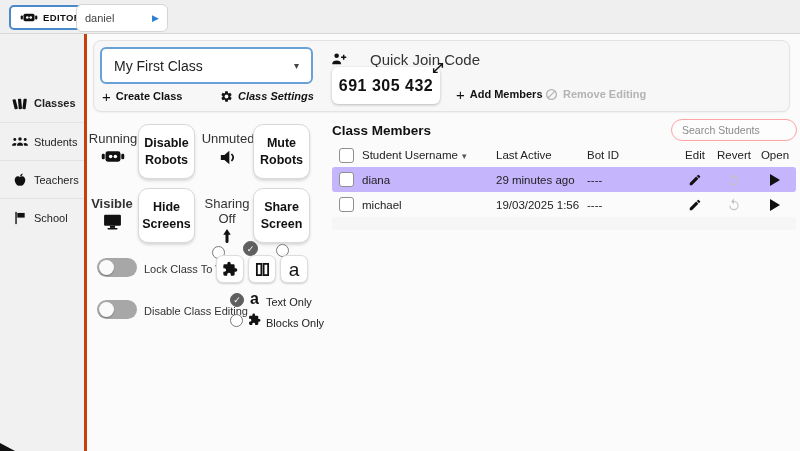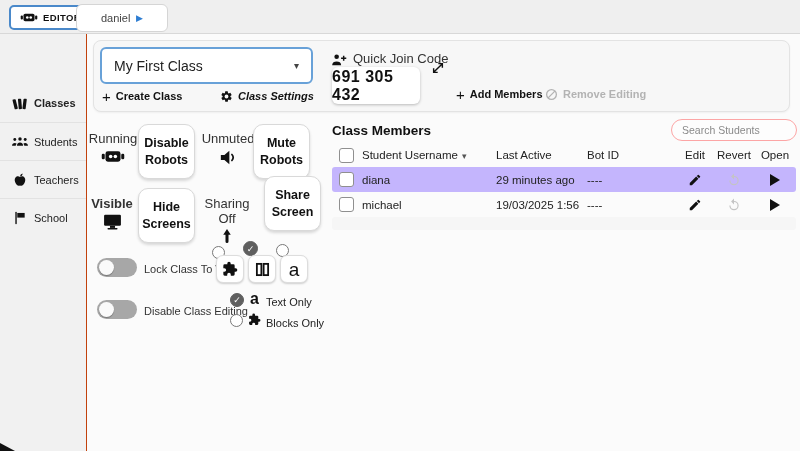--- a/index.html
+++ b/index.html
@@ -11,49 +11,49 @@
   }
   
   .topbar { position:absolute; left:0; top:0; width:800px; height:34px;
     background:#efefef; border-bottom:1px solid #d8d8d8; }
   .editor-btn { position:absolute; left:9px; top:5px; height:25px;
     display:flex; align-items:center; gap:5px; padding:0 9px;
     background:#fff; border:2px solid #4a89ca; border-radius:5px;
     font-size:9.5px; font-weight:bold; letter-spacing:.4px; color:#111; cursor:pointer; }
   .user-tab { position:absolute; left:76px; top:4px; width:92px; height:28px;
     background:#fff; border:1px solid #d5d5d5; border-radius:6px;
-    display:flex; align-items:center; justify-content:space-between; padding:0 24px;
+    display:flex; align-items:center; justify-content:space-between; padding:0 8px;
     font-size:11px; color:#444; }
   .run-arrow { color:#2d7dd2; font-size:9px; }
   
   .sidebar { position:absolute; left:0; top:34px; width:87px; height:417px;
-    background:#f1f1f1; border-right:1px solid #c2410c; }
+    background:#f1f1f1; border-right:3px solid #c2410c; }
   .side-item { display:flex; align-items:center; gap:5px; height:38px; padding-left:11px;
     font-size:11px; color:#222; cursor:pointer; }
   .side-item:first-child { margin-top:50px; }
   .side-item + .side-item { border-top:1px solid #e2e2e2; }
   .side-item.active { font-weight:bold; }
   .side-icon { display:inline-flex; width:18px; justify-content:center; color:#111; }
   
   .card { position:absolute; left:93px; top:40px; width:697px; height:72px;
     background:#f7f7f7; border:1px solid #e3e3e3; border-radius:8px;
     box-shadow:0 1px 2px rgba(0,0,0,.05); }
   .class-select { position:absolute; left:100px; top:47px; width:213px; height:37px;
     background:#fff; border:2px solid #68a1d8; border-radius:6px;
     display:flex; align-items:center; justify-content:space-between; padding:0 12px;
     font-size:14px; color:#222; cursor:pointer; }
   .caret { font-size:10px; color:#444; }
   .flat-btn { position:absolute; height:24px; display:flex; align-items:center; gap:5px;
     background:none; border:none; font-family:inherit;
     font-size:11px; font-weight:bold; color:#111; cursor:pointer; }
   .plus-glyph { font-size:15px; font-weight:normal; line-height:1; }
   .flat-btn.disabled { color:#b3b3b3; cursor:default; }
-  .qjc-label { position:absolute; left:330px; top:51px; display:flex; align-items:flex-end; gap:6px;
-    font-size:13px; color:#333; }
-  .qjc-box { position:absolute; left:332px; top:67px; width:88px; height:37px;
+  .qjc-label { position:absolute; left:330px; top:51px; display:flex; align-items:flex-start; gap:23px;
+    font-size:15px; color:#333; }
+  .qjc-box { position:absolute; left:332px; top:67px; width:108px; height:37px;
     background:#fff; border-radius:6px; box-shadow:0 1px 3px rgba(0,0,0,.25);
     display:flex; align-items:center; justify-content:center;
     font-size:16px; font-weight:bold; letter-spacing:.5px; color:#111; }
   .qjc-expand { position:absolute; left:432px; top:62px; width:12px; height:12px; color:#111; cursor:pointer; }
   
   .status { position:absolute; display:flex; flex-direction:column; align-items:center; gap:3px;
     font-size:13px; color:#333; text-align:center; }
   .big-btn { position:absolute; width:57px; height:55px;
     background:#fff; border:1px solid #d9d9d9; border-radius:10px;
     box-shadow:0 2px 3px rgba(0,0,0,.14);
@@ -258,21 +258,21 @@
 <button class="big-btn" style="left:138px;top:188px;">Hide Screens</button>
 
 <div class="status" style="left:199px;top:196px;width:56px;">
   <span>Sharing Off</span>
   <span>
     <svg width="10" height="16" viewBox="0 0 10 17" fill="#111">
       <path d="M5 0L9 6H6.6v7.2a1.6 1.6 0 0 1-3.2 0V6H1z"></path>
     </svg>
   </span>
 </div>
-<button class="big-btn" style="left:253px;top:176px;margin-left:11px;">Share Screen</button>
+<button class="big-btn" style="left:253px;top:188px;">Share Screen</button>
 
 <div class="toggle" style="left:97px;top:258px;">
     <div class="knob"></div>
   </div>
 <span class="toggle-label" style="left:144px;top:263px;">Lock Class To View</span>
 
 <span class="radio" style="left:212px;top:246px;width:13px;height:13px;"></span>
 <span class="radio checked" style="left:243px;top:241px;width:15px;height:15px;">✓</span>
 <span class="radio" style="left:276px;top:244px;width:13px;height:13px;"></span>
 

